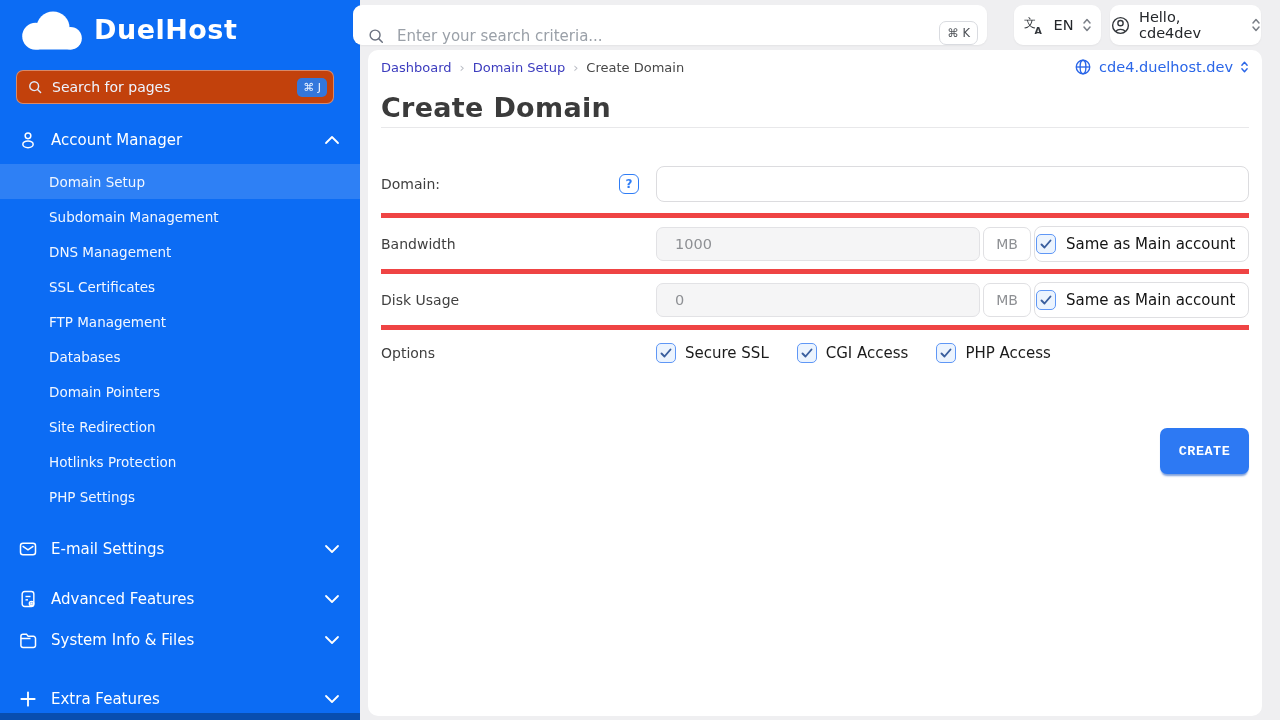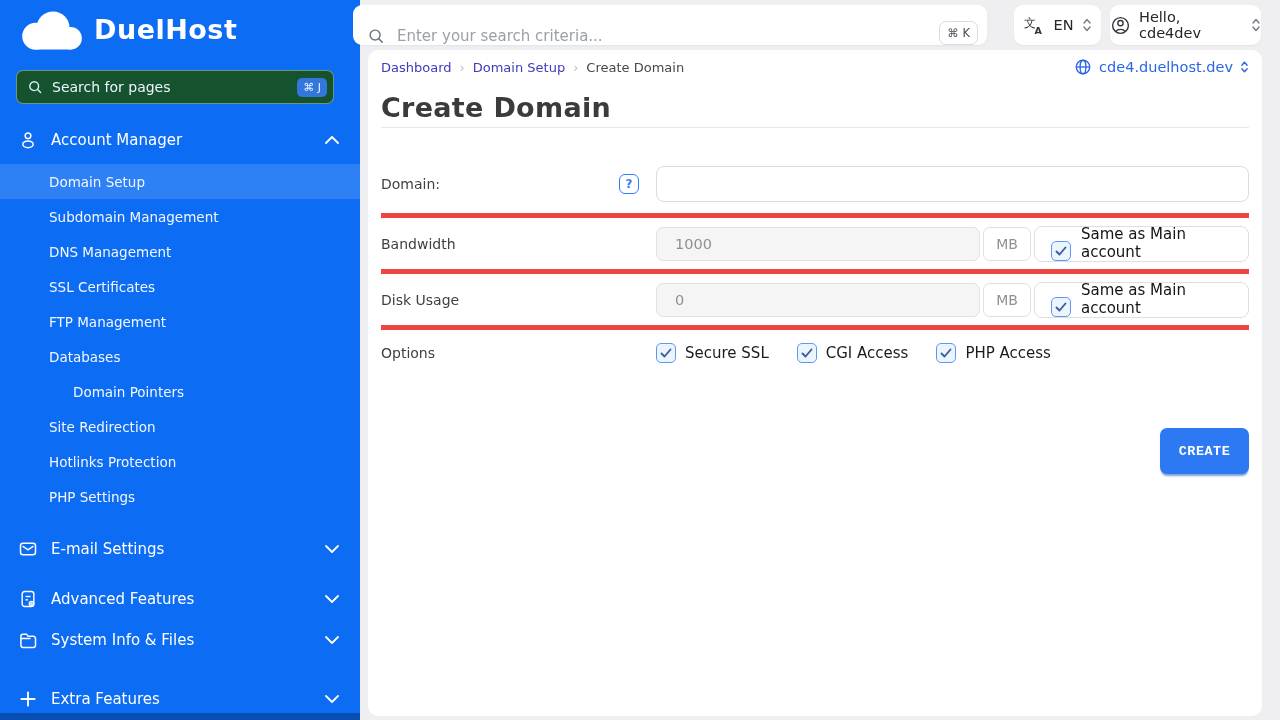--- a/index.html
+++ b/index.html
@@ -5,21 +5,21 @@
   * { margin:0; padding:0; box-sizing:border-box; }
   html,body { width:1280px; height:720px; overflow:hidden;
     font-family:"DejaVu Sans","Liberation Sans",sans-serif; background:#efeff1; }
 
   
   .sidebar { position:absolute; left:0; top:0; width:360px; height:720px;
     background:#0c6cf4; color:#fff; }
   .logo-row { position:absolute; left:14px; top:6px; display:flex; align-items:center; gap:6px; }
   .brand { font-size:27px; font-weight:600; letter-spacing:.5px; color:#fff; }
   .side-search { position:absolute; left:16px; top:70px; width:318px; height:34px;
-    background:#14532d; border:1px solid rgba(255,255,255,.38); border-radius:7px;
+    background:#c2410c; border:1px solid rgba(255,255,255,.38); border-radius:7px;
     display:flex; align-items:center; padding:0 6px 0 10px; cursor:pointer; }
   .side-search .ph { flex:1; margin-left:9px; font-size:14px; color:#eef4ff; }
   .kbd-j { background:#3377dc; border-radius:5px; padding:3px 6px; font-size:11px; color:#eaf2ff; }
 
   .sec-head { position:absolute; left:0; width:360px; height:36px; display:flex;
     align-items:center; padding:0 20px 0 18px; font-size:15px; cursor:pointer; }
   .sec-head .lbl { margin-left:13px; flex:1; }
   .sub-item { position:absolute; left:0; width:360px; height:35px; display:flex;
     align-items:center; padding-left:49px; font-size:13.5px; color:#f2f7ff; cursor:pointer; }
   .sub-item.active { background:rgba(255,255,255,.14); }
@@ -66,21 +66,21 @@
     justify-content:center; margin-right:17px; cursor:pointer; background:#fff; }
   .txt-input { flex:1; height:36px; border:1px solid #dcdcdf; border-radius:8px;
     font-size:14px; padding:0 12px; outline:none; font-family:inherit; color:#333; }
   .num-input { width:324px; height:34px; background:#f5f5f6; border:1px solid #e2e2e5;
     border-radius:7px; color:#8e9094; font-size:14.5px; padding:0 18px;
     font-family:inherit; outline:none; }
   .unit-box { width:48px; height:34px; border:1px solid #e0e0e3; border-radius:7px;
     margin-left:3px; display:flex; align-items:center; justify-content:center;
     color:#8e9094; font-size:14px; background:#fff; }
   .same-box { flex:1; height:36px; border:1px solid #dfdfe2; border-radius:8px;
-    margin-left:3px; display:flex; align-items:flex-end; gap:10px; padding-left:16px; }
+    margin-left:3px; display:flex; align-items:center; gap:10px; padding-left:1px; }
   .same-box .sm-lbl { font-size:15px; color:#141414; font-weight:500; }
   .checkbox { width:20px; height:20px; background:#ecf4fe; border:1.5px solid #5f97f6;
     border-radius:5px; display:flex; align-items:center; justify-content:center;
     cursor:pointer; flex:none; }
   .opt-pair { display:flex; align-items:center; gap:9px; margin-right:28px; }
   .opt-lbl { font-size:15px; color:#1b1b1b; font-weight:500; }
   .btn-row { position:absolute; right:13px; top:378px; }
   .create-btn { width:89px; height:46px; background:#2d79f3; border:none; border-radius:7px;
     color:#fff; font-size:13.5px; font-weight:700; letter-spacing:.5px; cursor:pointer;
     font-family:Liberation Mono, monospace; box-shadow:0 3px 2px -1px rgba(18,80,190,.55); }
@@ -140,21 +140,21 @@
     </div>
   <div class="sub-item" style="top:269px;">
       <span>SSL Certificates</span>
     </div>
   <div class="sub-item" style="top:304px;">
       <span>FTP Management</span>
     </div>
   <div class="sub-item" style="top:339px;">
       <span>Databases</span>
     </div>
-  <div class="sub-item" style="top:374px;margin-left:24px;">
+  <div class="sub-item" style="top:374px;">
       <span>Domain Pointers</span>
     </div>
   <div class="sub-item" style="top:409px;">
       <span>Site Redirection</span>
     </div>
   <div class="sub-item" style="top:444px;">
       <span>Hotlinks Protection</span>
     </div>
   <div class="sub-item" style="top:479px;">
       <span>PHP Settings</span>

